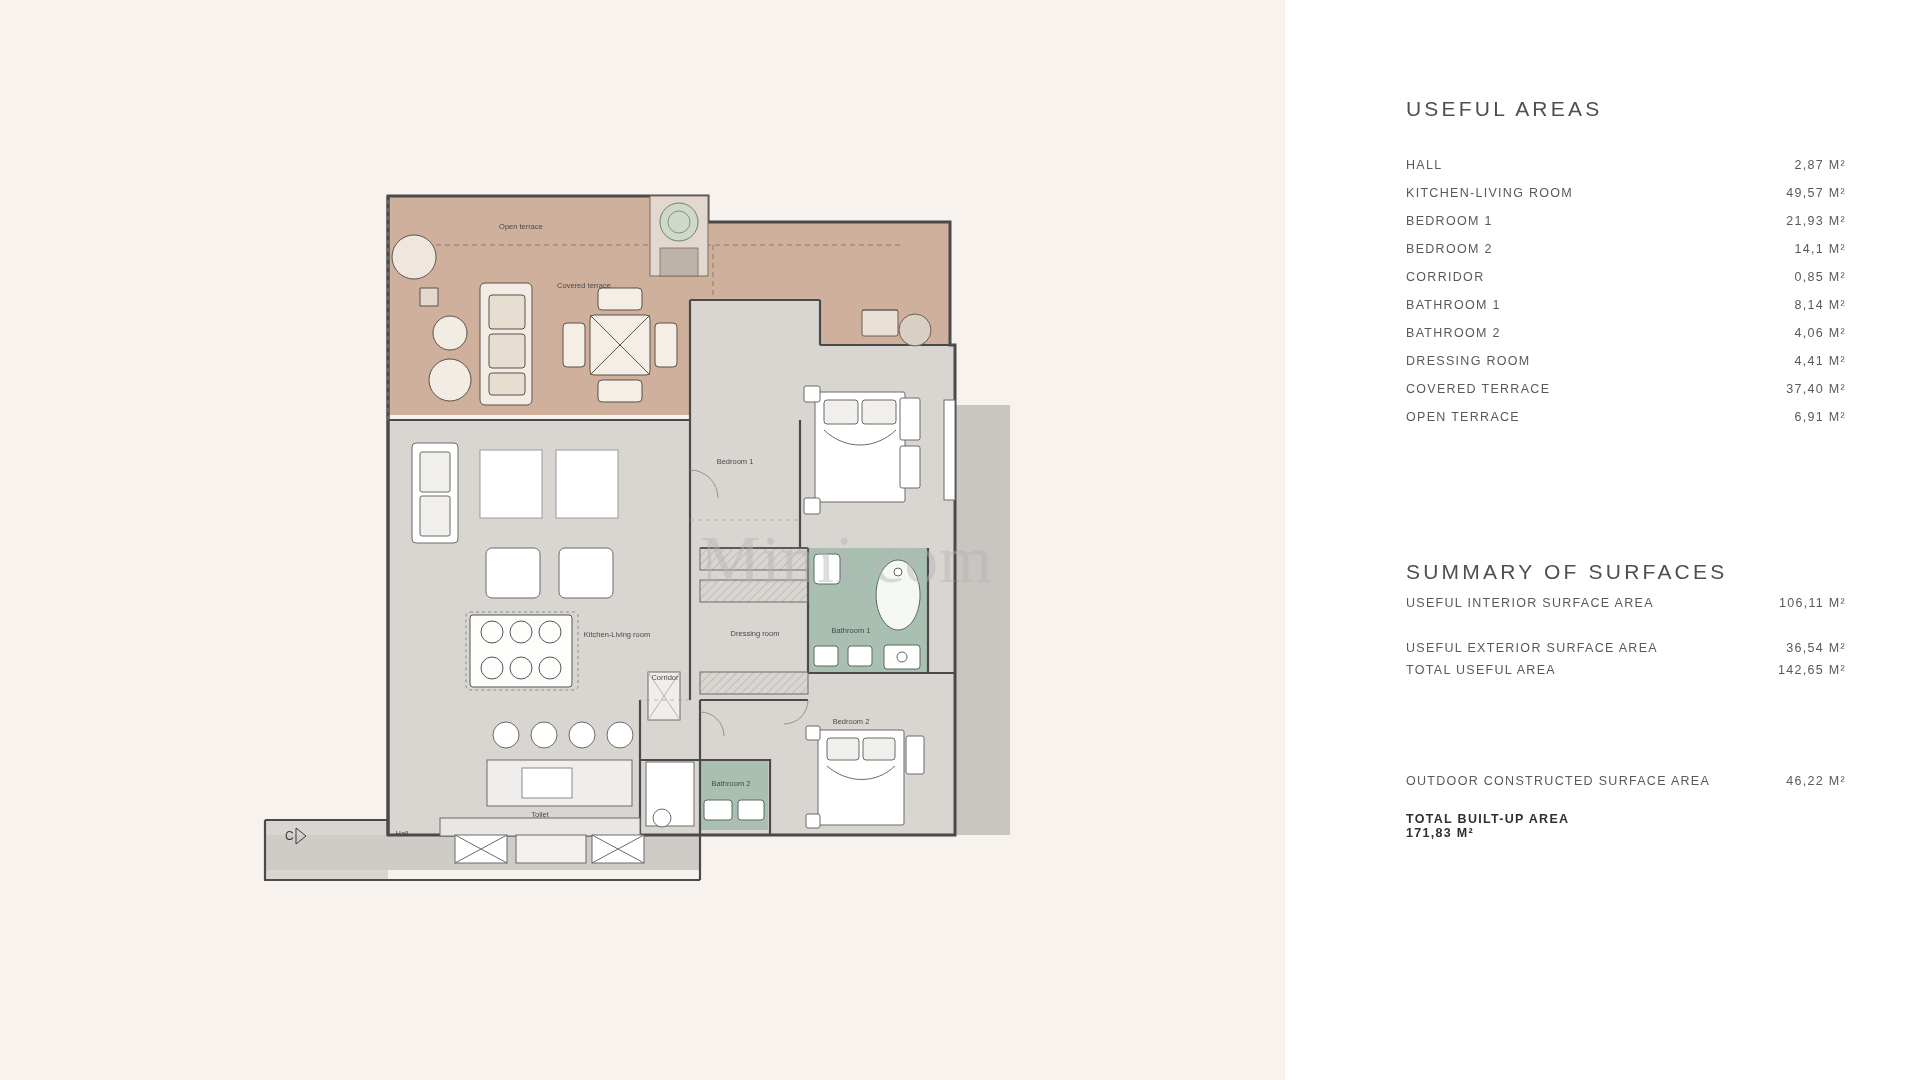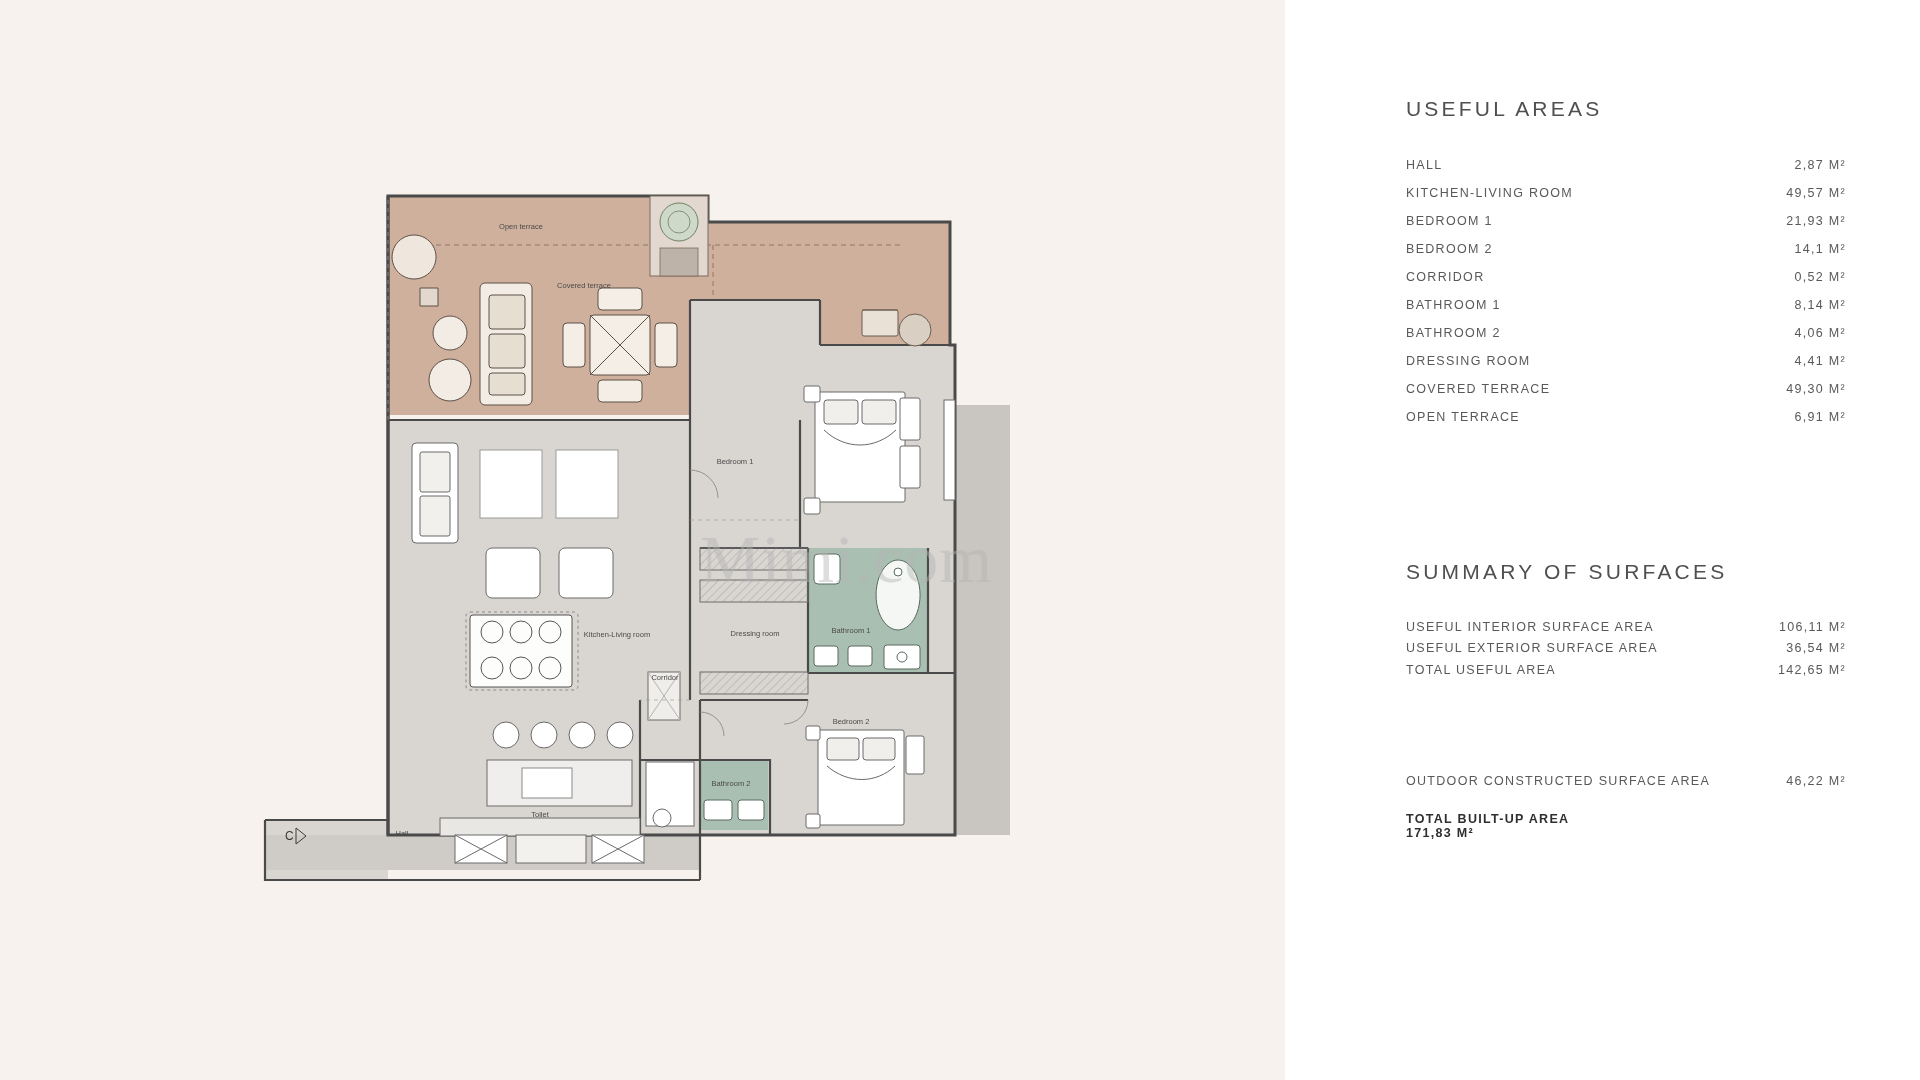--- a/index.html
+++ b/index.html
@@ -316,46 +316,46 @@
     <div class="row" style="top:214px">
       <span class="label">BEDROOM 1</span>
       <span class="value">21,93 M²</span>
     </div>
     <div class="row" style="top:242px">
       <span class="label">BEDROOM 2</span>
       <span class="value">14,1 M²</span>
     </div>
     <div class="row" style="top:270px">
       <span class="label">CORRIDOR</span>
-      <span class="value">0,52 M²</span>
+      <span class="value">0,85 M²</span>
     </div>
     <div class="row" style="top:298px">
       <span class="label">BATHROOM 1</span>
       <span class="value">8,14 M²</span>
     </div>
     <div class="row" style="top:326px">
       <span class="label">BATHROOM 2</span>
       <span class="value">4,06 M²</span>
     </div>
     <div class="row" style="top:354px">
       <span class="label">DRESSING ROOM</span>
       <span class="value">4,41 M²</span>
     </div>
     <div class="row" style="top:382px">
       <span class="label">COVERED TERRACE</span>
-      <span class="value">49,30 M²</span>
+      <span class="value">37,40 M²</span>
     </div>
     <div class="row" style="top:410px">
       <span class="label">OPEN TERRACE</span>
       <span class="value">6,91 M²</span>
     </div>
 
     <div class="section-title" id="summary-title">SUMMARY OF SURFACES</div>
 
-    <div class="row" style="top:620px">
+    <div class="row" style="top:596px">
       <span class="label">USEFUL INTERIOR SURFACE AREA</span>
       <span class="value">106,11 M²</span>
     </div>
     <div class="row" style="top:641px">
       <span class="label">USEFUL EXTERIOR SURFACE AREA</span>
       <span class="value">36,54 M²</span>
     </div>
     <div class="row" style="top:663px">
       <span class="label">TOTAL USEFUL AREA</span>
       <span class="value">142,65 M²</span>

